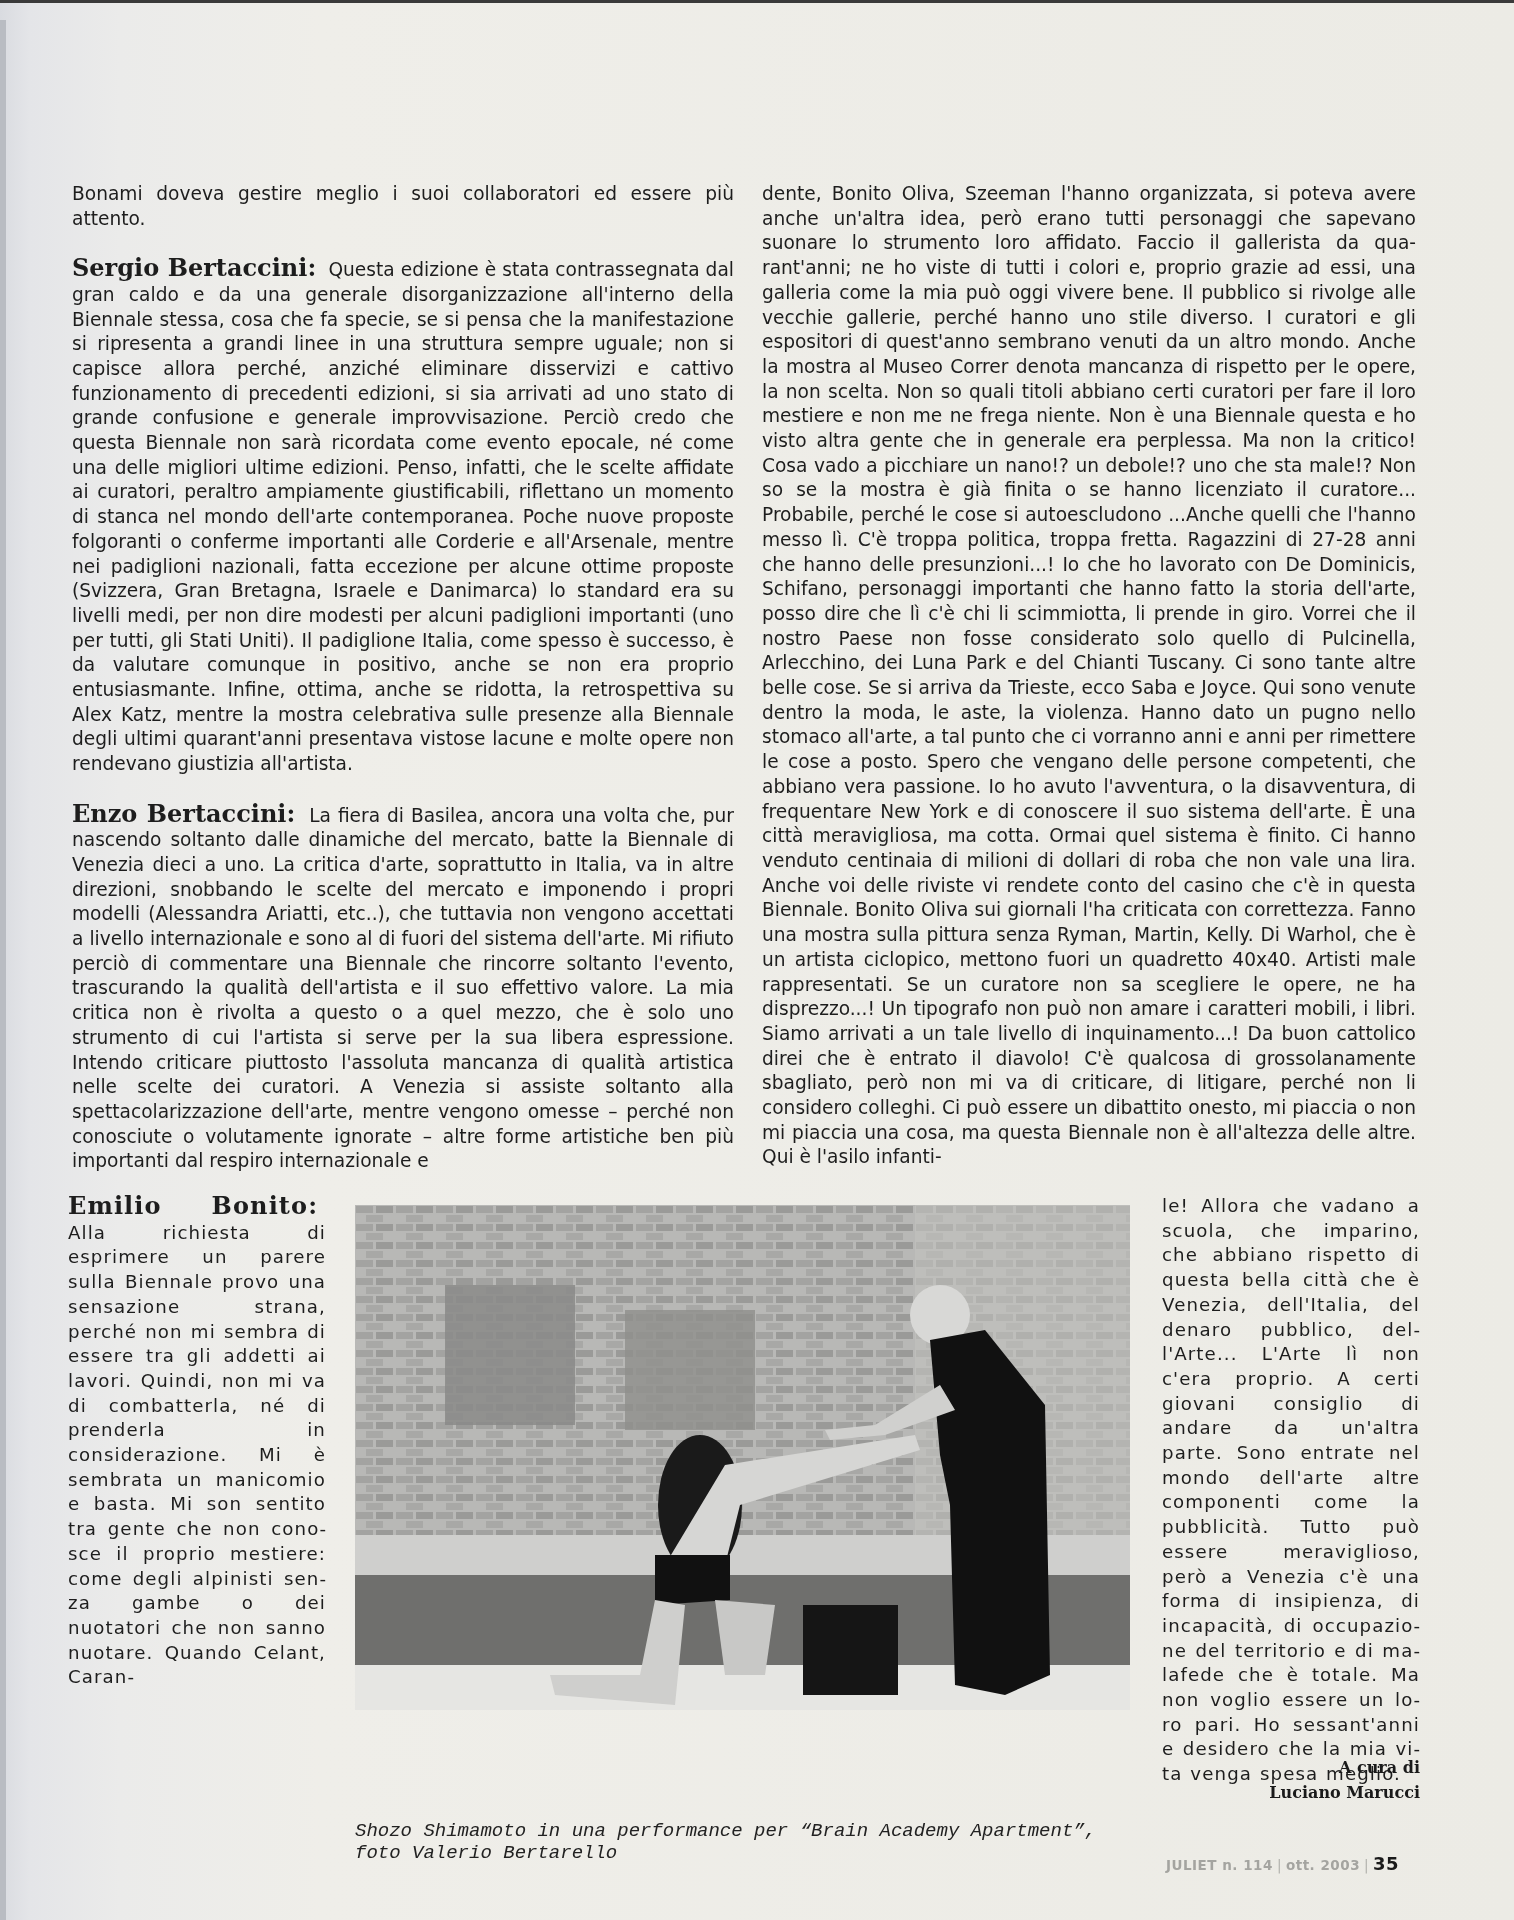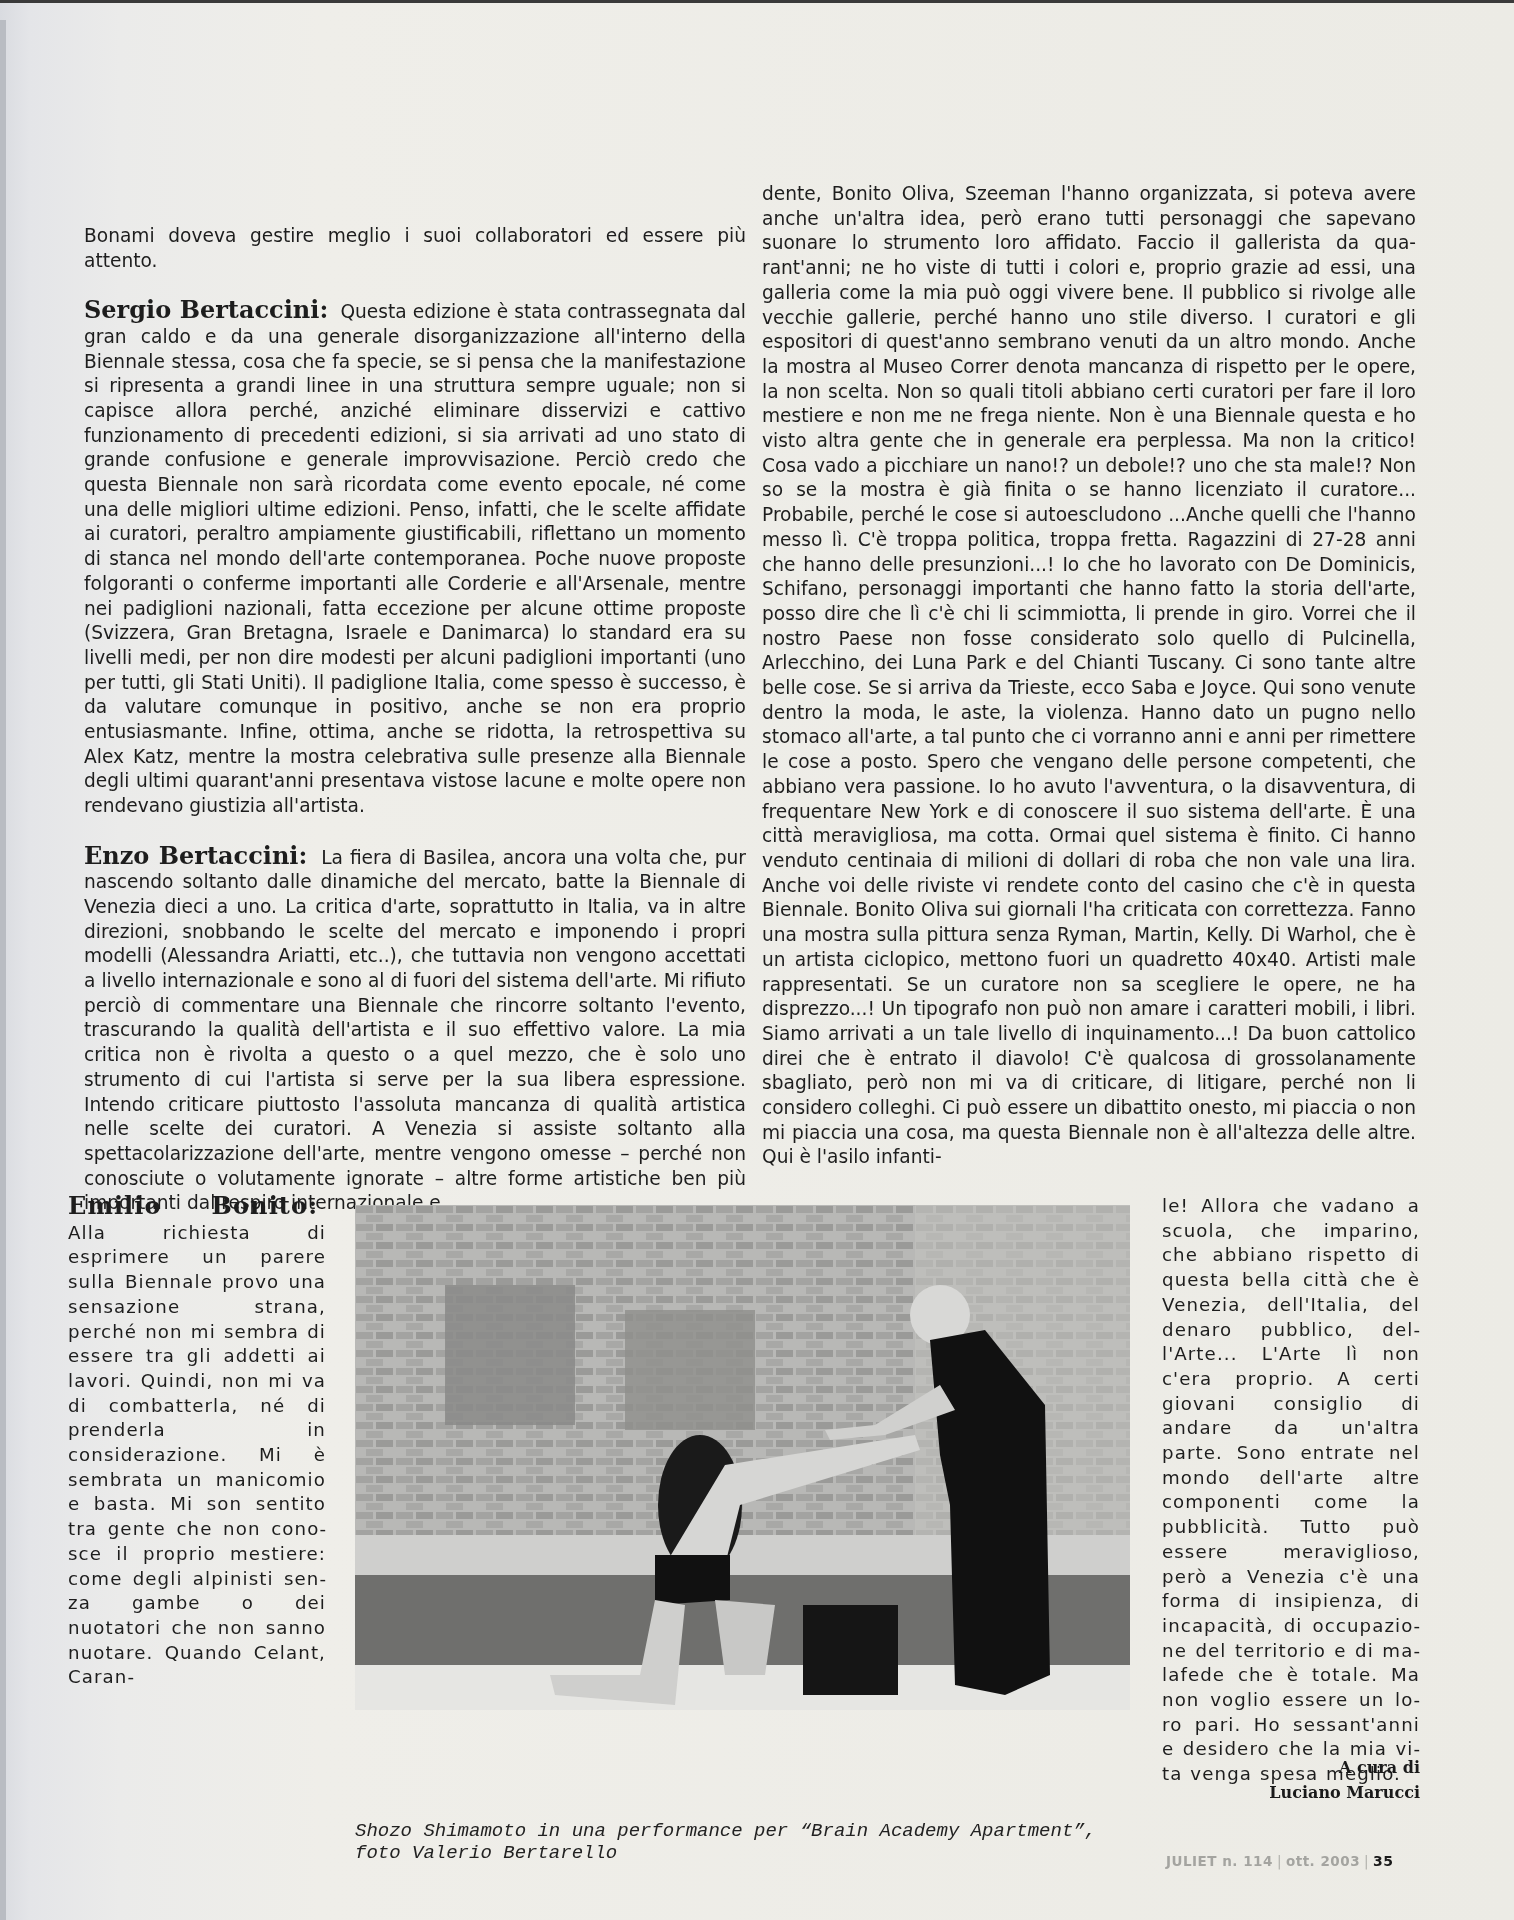--- a/index.html
+++ b/index.html
@@ -15,21 +15,21 @@
   }
   .top-edge { position:absolute; left:0; top:0; width:1514px; height:3px; background:#3a3a3a; }
   .left-edge { position:absolute; left:0; top:20px; width:6px; height:1900px; background:#b9bcc2; }
   .col {
     position:absolute; font-size:18.6px; line-height:24.7px;
     text-align:justify; hyphens:manual;
   }
   .col p { margin:0 0 24.7px 0; }
   .col p:last-child { margin-bottom:0; }
   .speaker { font-family:"DejaVu Serif", serif; font-weight:bold; font-size:24px; }
-  .col-left { left:84px; top:182px; width:662px;margin-top:42px; }
+  .col-left { left:72px; top:182px; width:662px; }
   .col-right { left:762px; top:182px; width:654px; }
   .narrow { font-size:18.2px; letter-spacing:1.1px; word-spacing:1px; }
   .col-left-narrow { left:68px; top:1194px; width:258px; }
   .col-right-narrow { left:1162px; top:1194px; width:258px; }
   .photo {
     position:absolute; left:355px; top:1205px; width:775px; height:505px;
     background:#9c9c9a; overflow:hidden;
   }
   .photo svg { display:block; width:100%; height:100%; }
   .caption {
@@ -37,21 +37,21 @@
     font-family:Liberation Mono, monospace; font-style:italic; font-size:19px; color:#222;margin-top:40px;
   }
   .credit {
     position:absolute; right:94px; top:1755px; text-align:right;
     font-family:"DejaVu Serif", serif; font-weight:bold; font-size:16px; line-height:25px; color:#1a1a1a;
   }
   .footer {
     position:absolute; left:1166px; top:1853px; width:260px;
     font-family:"DejaVu Sans", sans-serif; font-size:13.5px; font-weight:bold; color:#a4a4a0; letter-spacing:0.5px;
   }
-  .footer .pnum { color:#1a1a1a; font-weight:bold; font-size:14px; }
+  .footer .pnum { color:#1a1a1a; font-weight:bold; font-size:18px; }
   .footer .sep { color:#b0b0ab; font-weight:normal; margin:0 4px; }
 </style>
 </head>
 <body>
 
 <div class="page">
   <div class="top-edge"></div>
   <div class="left-edge"></div>
 
   <div class="col col-left">

